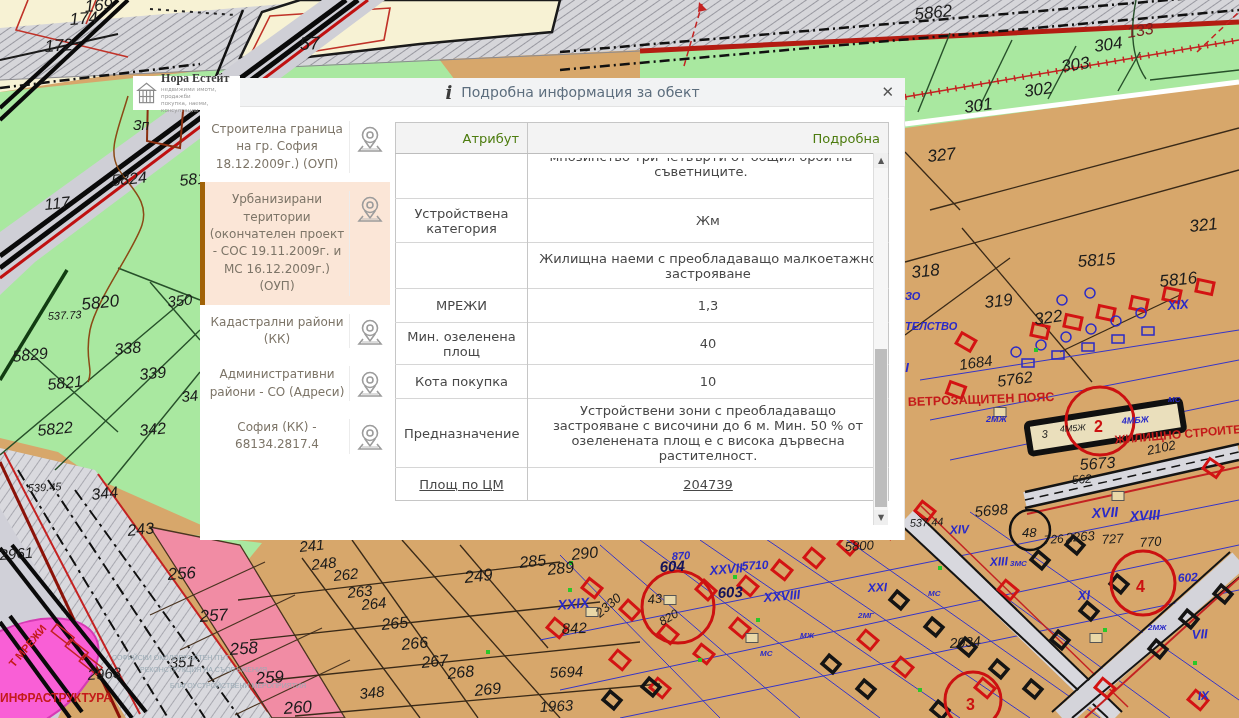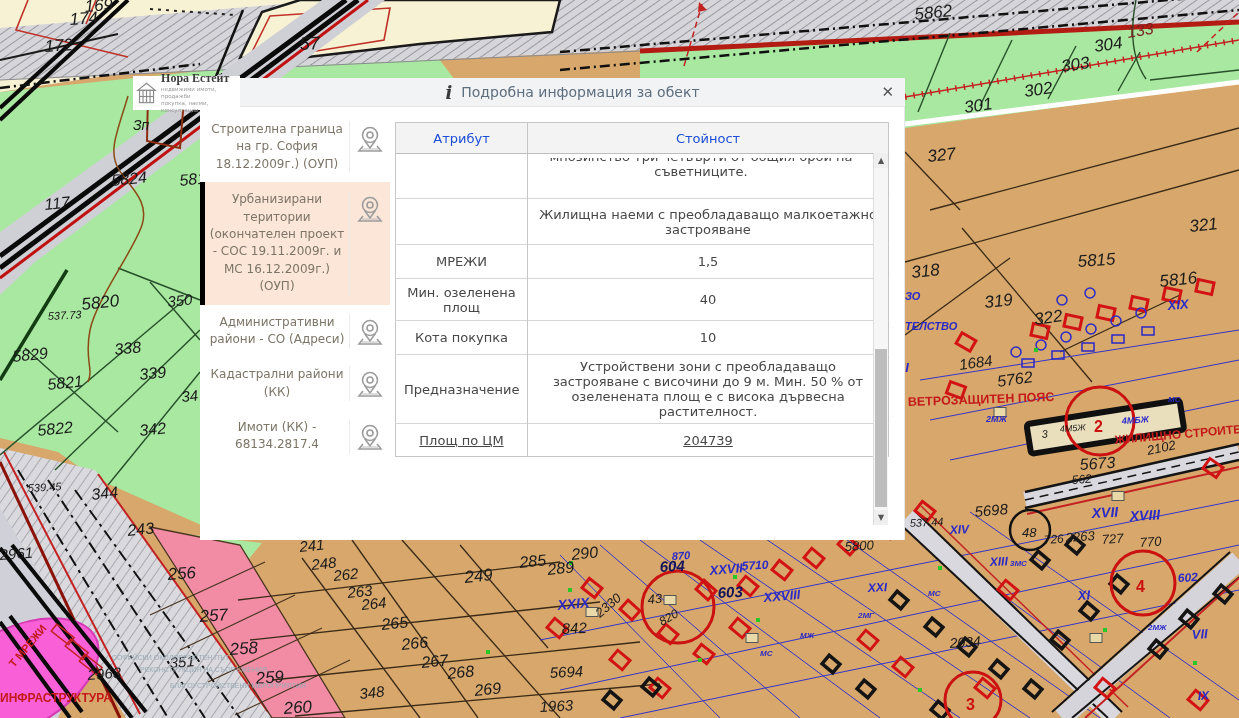--- a/index.html
+++ b/index.html
@@ -25,24 +25,24 @@
   #popup-header .ptitle{font-size:14px;color:#5d6e7e;}
   #popup-header .iico{font-family:"DejaVu Serif",serif;font-style:italic;font-weight:bold;
     font-size:18px;color:#3a3a3a;margin-right:9px;}
   #close-btn{position:absolute;right:11px;top:5px;font-size:15px;font-weight:bold;color:#555;cursor:pointer;}
   #popup-body{position:absolute;left:200px;top:107px;width:705px;height:433px;background:#fff;z-index:9;
     display:flex;box-sizing:border-box;border-right:1px solid #e7e7e7;}
   #sidebar{width:190px;padding-top:5px;box-sizing:border-box;}
   .side-item{display:flex;align-items:stretch;padding:9px 0 9px 5px;color:#7d7568;font-size:12px;line-height:1.45;cursor:pointer;}
   .side-item .txt{flex:1;text-align:center;padding:0 3px;}
   .side-item .ico{width:41px;border-left:1px solid #ececec;display:flex;justify-content:center;align-items:flex-start;padding-top:3px;box-sizing:border-box;}
-  .side-item.active{background:#fbe6d7;border-left:5px solid #000000;padding-left:0;}
+  .side-item.active{background:#fbe6d7;border-left:5px solid #a16207;padding-left:0;}
   #table-zone{position:relative;flex:1;padding:15px 15px 0 5px;box-sizing:border-box;}
   table.attrs{width:100%;border-collapse:collapse;font-size:13px;color:#474747;border:1px solid #c6c6c6;table-layout:fixed;}
-  table.attrs th{background:#f3f3f3;color:#1d4ed8;font-weight:normal;text-align:center;height:30px;
+  table.attrs th{background:#f3f3f3;color:#4d7c0f;font-weight:normal;text-align:right;height:30px;
     padding:0 8px;border:1px solid #c6c6c6;border-bottom:1px solid #bdbdbd;}
   table.attrs td{border-top:1px solid #d6d6d6;text-align:center;vertical-align:middle;padding:4px 8px;}
   table.attrs td.a{border-right:1px solid #c6c6c6;}
   table.attrs col.c1{width:132px;}
   td.v{padding-right:22px;}
   .clipcell{height:36px;overflow:hidden;}
   .clipcell>div{margin-top:-9px;}
   #vscroll{position:absolute;right:16px;top:46px;width:15px;height:372px;background:#f6f6f6;border-left:1px solid #ddd;box-sizing:border-box;}
   .sarrow{position:absolute;left:0;width:14px;height:15px;background:#efefef;color:#555;font-size:8px;
     display:flex;align-items:center;justify-content:center;cursor:pointer;}
@@ -472,49 +472,49 @@
                 <circle cx="15" cy="11" r="7.5"></circle>
                 <circle cx="15" cy="11" r="3"></circle>
                 <path d="M9.8,16.8 L15,24 L20.2,16.8"></path>
                 <path d="M8,22 L4,27 L26,27 L22,22"></path>
               </g>
               <line x1="7" y1="25" x2="23" y2="25" stroke="#bbb" stroke-width="1"></line>
             </svg>
           </div>
         </div>
         <div class="side-item">
+          <div class="txt">Кадастрални райони (КК)</div>
+          <div class="ico">
+            <svg width="30" height="30" viewBox="0 0 30 30">
+              <g fill="none" stroke="#9c9c9c" stroke-width="1.6">
+                <circle cx="15" cy="11" r="7.5"></circle>
+                <circle cx="15" cy="11" r="3"></circle>
+                <path d="M9.8,16.8 L15,24 L20.2,16.8"></path>
+                <path d="M8,22 L4,27 L26,27 L22,22"></path>
+              </g>
+              <line x1="7" y1="25" x2="23" y2="25" stroke="#bbb" stroke-width="1"></line>
+            </svg>
+          </div>
+        </div>
+        <div class="side-item">
           <div class="txt">Административни райони - СО (Адреси)</div>
           <div class="ico">
             <svg width="30" height="30" viewBox="0 0 30 30">
               <g fill="none" stroke="#9c9c9c" stroke-width="1.6">
                 <circle cx="15" cy="11" r="7.5"></circle>
                 <circle cx="15" cy="11" r="3"></circle>
                 <path d="M9.8,16.8 L15,24 L20.2,16.8"></path>
                 <path d="M8,22 L4,27 L26,27 L22,22"></path>
               </g>
               <line x1="7" y1="25" x2="23" y2="25" stroke="#bbb" stroke-width="1"></line>
             </svg>
           </div>
         </div>
         <div class="side-item">
-          <div class="txt">Кадастрални райони (КК)</div>
-          <div class="ico">
-            <svg width="30" height="30" viewBox="0 0 30 30">
-              <g fill="none" stroke="#9c9c9c" stroke-width="1.6">
-                <circle cx="15" cy="11" r="7.5"></circle>
-                <circle cx="15" cy="11" r="3"></circle>
-                <path d="M9.8,16.8 L15,24 L20.2,16.8"></path>
-                <path d="M8,22 L4,27 L26,27 L22,22"></path>
-              </g>
-              <line x1="7" y1="25" x2="23" y2="25" stroke="#bbb" stroke-width="1"></line>
-            </svg>
-          </div>
-        </div>
-        <div class="side-item">
-          <div class="txt">Имоти (КК) - 68134.2817.4</div>
+          <div class="txt">София (КК) - 68134.2817.4</div>
           <div class="ico">
             <svg width="30" height="30" viewBox="0 0 30 30">
               <g fill="none" stroke="#9c9c9c" stroke-width="1.6">
                 <circle cx="15" cy="11" r="7.5"></circle>
                 <circle cx="15" cy="11" r="3"></circle>
                 <path d="M9.8,16.8 L15,24 L20.2,16.8"></path>
                 <path d="M8,22 L4,27 L26,27 L22,22"></path>
               </g>
               <line x1="7" y1="25" x2="23" y2="25" stroke="#bbb" stroke-width="1"></line>
             </svg>
@@ -523,51 +523,55 @@
       </div>
     <div id="table-zone">
       <table class="attrs">
         <colgroup>
             <col class="c1">
             <col>
           </colgroup>
         <thead>
             <tr>
           <th>Атрибут</th>
-          <th>Стойност</th>
+          <th>Подробна</th>
         </tr>
           </thead>
         <tbody id="attr-rows">
             <tr style="height: 44px;">
               <td class="a"></td>
               <td class="v" style="padding:4px 22px 4px 8px;vertical-align:top;">
                 <div class="clipcell">
                   <div>мнозинство три четвърти от общия брой на съветниците.</div>
                 </div>
               </td>
             </tr>
+            <tr style="height: 44px;">
+              <td class="a">Устройствена категория</td>
+              <td class="v">Жм</td>
+            </tr>
             <tr style="height: 46px;">
               <td class="a"></td>
               <td class="v">Жилищна наеми с преобладаващо малкоетажно застрояване</td>
             </tr>
             <tr style="height: 34px;">
               <td class="a">МРЕЖИ</td>
-              <td class="v">1,5</td>
+              <td class="v">1,3</td>
             </tr>
             <tr style="height: 42px;">
               <td class="a">Мин. озеленена площ</td>
               <td class="v">40</td>
             </tr>
             <tr style="height: 34px;">
               <td class="a">Кота покупка</td>
               <td class="v">10</td>
             </tr>
             <tr style="height: 56px;">
               <td class="a">Предназначение</td>
-              <td class="v">Устройствени зони с преобладаващо застрояване с височини до 9 м. Мин. 50 % от озеленената площ е с висока дървесна растителност.</td>
+              <td class="v">Устройствени зони с преобладаващо застрояване с височини до 6 м. Мин. 50 % от озеленената площ е с висока дървесна растителност.</td>
             </tr>
             <tr style="height: 33px; text-decoration: underline;">
               <td class="a">Площ по ЦМ</td>
               <td class="v">204739</td>
             </tr>
           </tbody>
       </table>
       <div id="vscroll">
         <div class="sarrow" style="top:0">▲</div>
         <div id="sthumb"></div>

